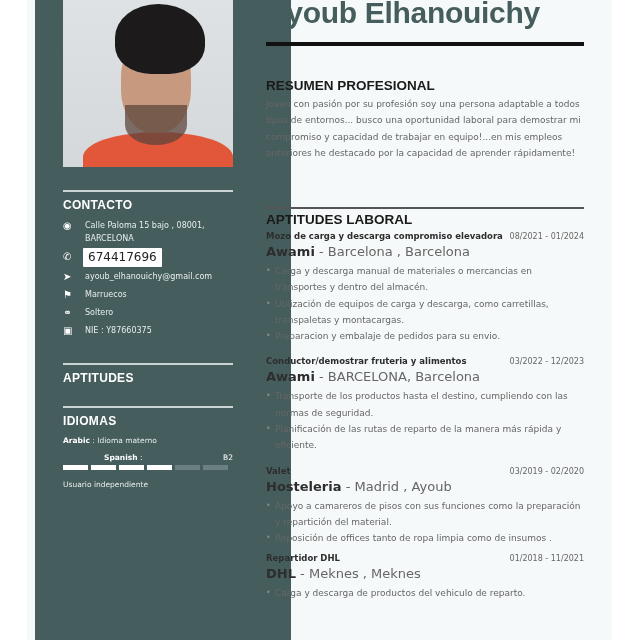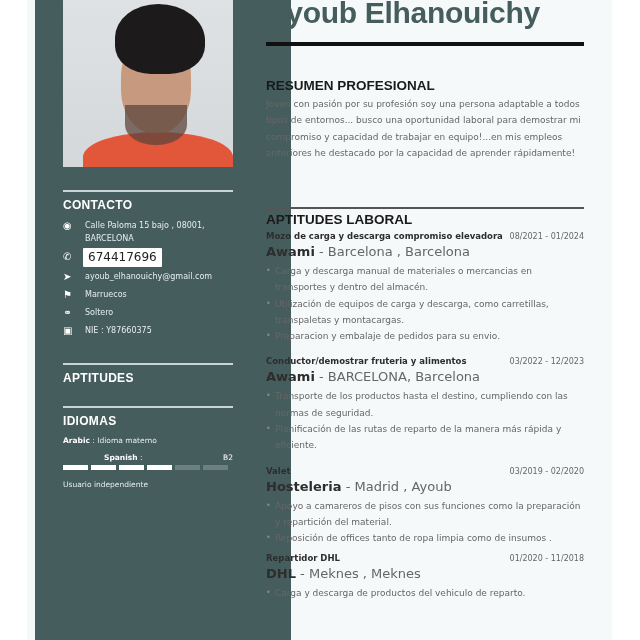--- a/index.html
+++ b/index.html
@@ -157,20 +157,20 @@
     <div class="job-co"><b>Hosteleria</b><span> - Madrid , Ayoub</span></div>
     <ul>
         <li>Apoyo a camareros de pisos con sus funciones como la preparación y repartición del material.</li>
         <li>Reposición de offices tanto de ropa limpia como de insumos .</li>
       </ul>
   </div>
 
   <div class="job" style="margin-top:4px">
     <div class="job-head">
         <span class="job-title">Repartidor DHL</span>
-        <span class="job-date">01/2020 - 11/2018</span>
+        <span class="job-date">01/2018 - 11/2021</span>
       </div>
     <div class="job-co"><b>DHL</b><span> - Meknes , Meknes</span></div>
     <ul>
         <li>Carga y descarga de productos del vehiculo de reparto.</li>
       </ul>
   </div>
 </section>
 
 </body></html>

